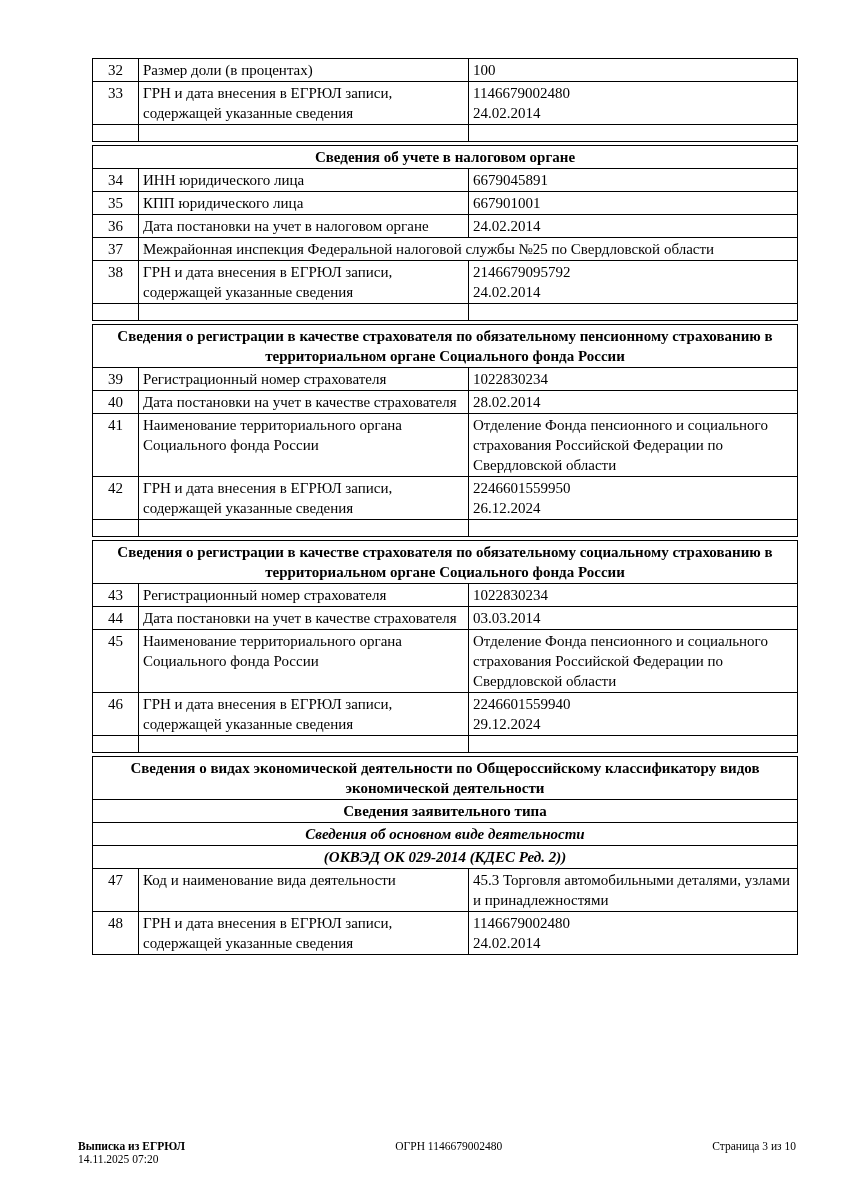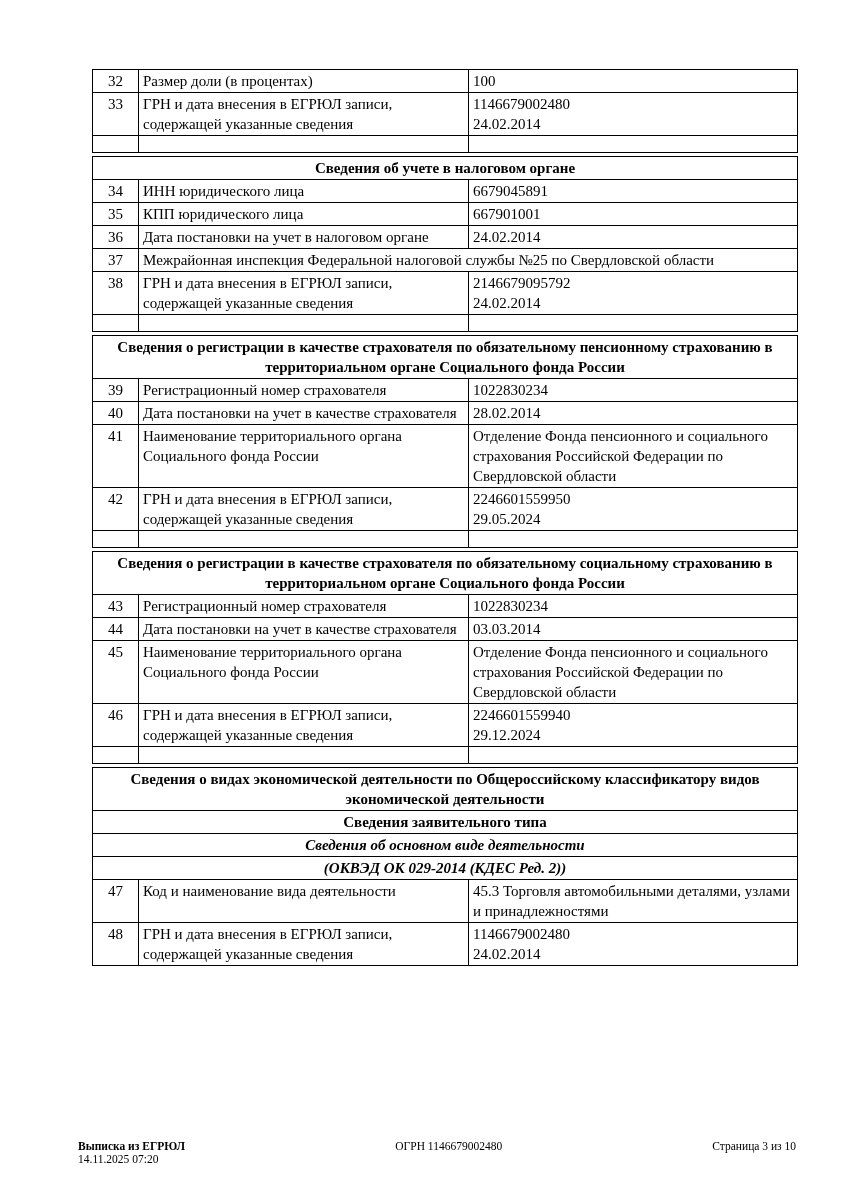--- a/index.html
+++ b/index.html
@@ -7,21 +7,21 @@
   body {
     width: 848px;
     height: 1200px;
     position: relative;
     font-family: "Liberation Serif", "DejaVu Serif", serif;
     color: #000000;
     overflow: hidden;
   }
   .content {
     position: absolute;
-    top: 69px;
+    top: 58px;
     left: 82px;
     width: 706px;
     padding-left: 10px;
   }
   .tbl {
     border: 1px solid #000;
     width: 706px;
     margin-bottom: 3px;
     font-size: 15px;
     line-height: 20px;
@@ -140,21 +140,21 @@
     </div>
     <div class="trow">
       <div class="c num">41</div>
       <div class="c label">Наименование территориального органа Социального фонда России</div>
       <div class="c value">Отделение Фонда пенсионного и социального страхования Российской Федерации по Свердловской области</div>
     </div>
     <div class="trow">
       <div class="c num">42</div>
       <div class="c label">ГРН и дата внесения в ЕГРЮЛ записи, содержащей указанные сведения</div>
       <div class="c value">2246601559950
-29.05.2024</div>
+26.12.2024</div>
     </div>
     <div class="trow spacer">
       <div class="c num"></div>
       <div class="c label"></div>
       <div class="c value"></div>
     </div>
   </div>
 
   <div class="tbl">
     <div class="trow">

